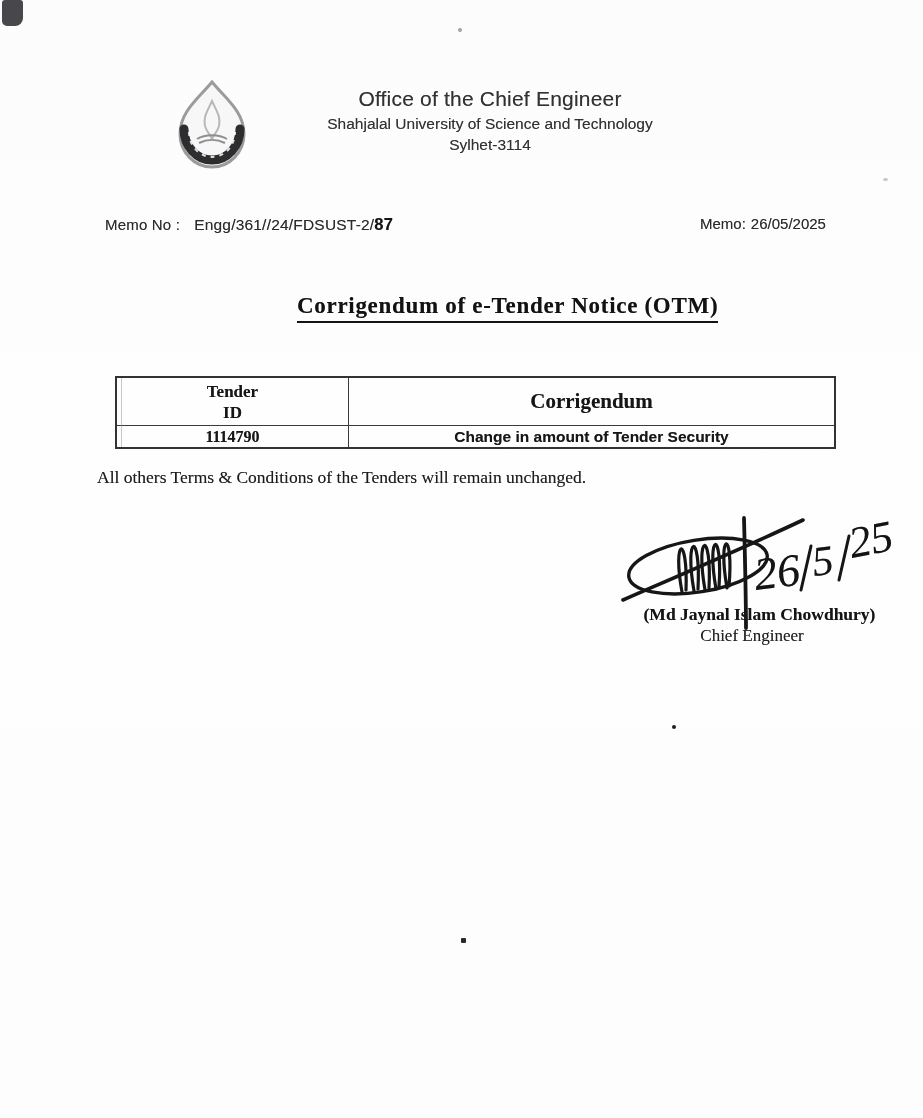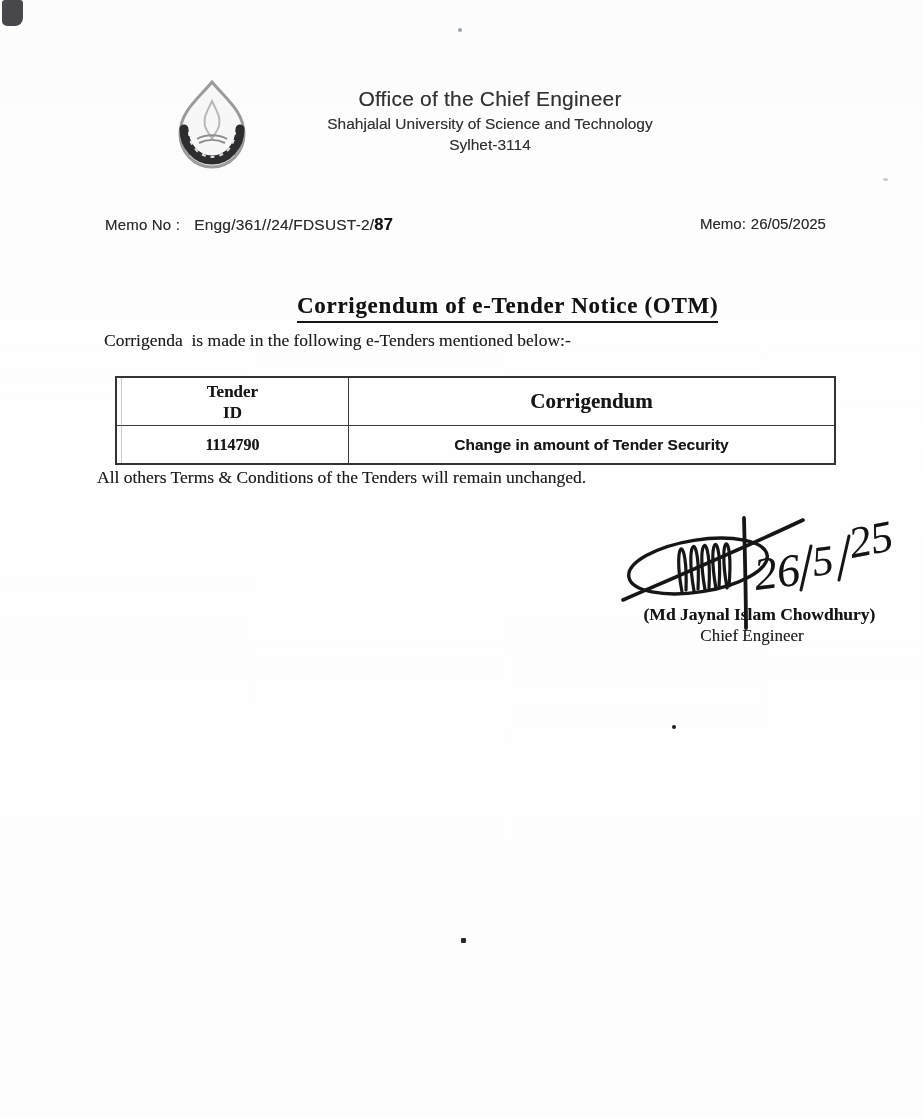--- a/index.html
+++ b/index.html
@@ -55,21 +55,21 @@
   .ctable{
     left:115px;top:376px;width:717px;
     border:2px solid #333;
     background:rgba(255,255,255,0.4);
   }
   .ctable::before{ 
     content:"";position:absolute;left:4px;top:0;bottom:0;width:1px;background:#9a9a9a;opacity:.55;
   }
   .tr{display:flex;}
   .tr.header .td{height:47px;}
-  .tr.row .td{height:38px;border-top:1.5px solid #3a3a3a;}
+  .tr.row .td{height:22px;border-top:1.5px solid #3a3a3a;}
   .td{box-sizing:border-box;display:flex;align-items:center;justify-content:center;text-align:center;}
   .td.c1{width:232px;border-right:1.5px solid #3a3a3a;flex:none;}
   .td.c2{flex:1;}
   .th-text{font-weight:700;font-size:17px;line-height:21px;color:#161616;}
   .th-text2{font-weight:700;font-size:21px;color:#161616;}
   .cell-id{font-weight:700;font-size:16px;color:#161616;}
   .cell-corr{font-family:"Liberation Sans",sans-serif;font-weight:700;font-size:15.5px;color:#161616;}
 
   .closing{left:97px;top:467px;font-size:17.5px;color:#1c1c1c;}
 
@@ -106,21 +106,20 @@
 
   <div class="abs sans memo">
     <span>Memo No :</span><span class="num">Engg/361//24/FDSUST-2/</span><span class="num-bold">87</span>
   </div>
   <div class="abs sans dateline">
     <span>Memo:</span><span class="val">26/05/2025</span>
   </div>
 
   <div class="abs doc-title">Corrigendum of e-Tender Notice (OTM)</div>
 
-  <div class="abs intro">Corrigenda  is made in the following e-Tenders mentioned below:-</div>
 
   <div class="abs ctable">
     <div class="tr header">
       <div class="td c1">
         <div class="th-text"><span>Tender</span><br><span>ID</span></div>
       </div>
       <div class="td c2">
         <div class="th-text2">Corrigendum</div>
       </div>
     </div>

